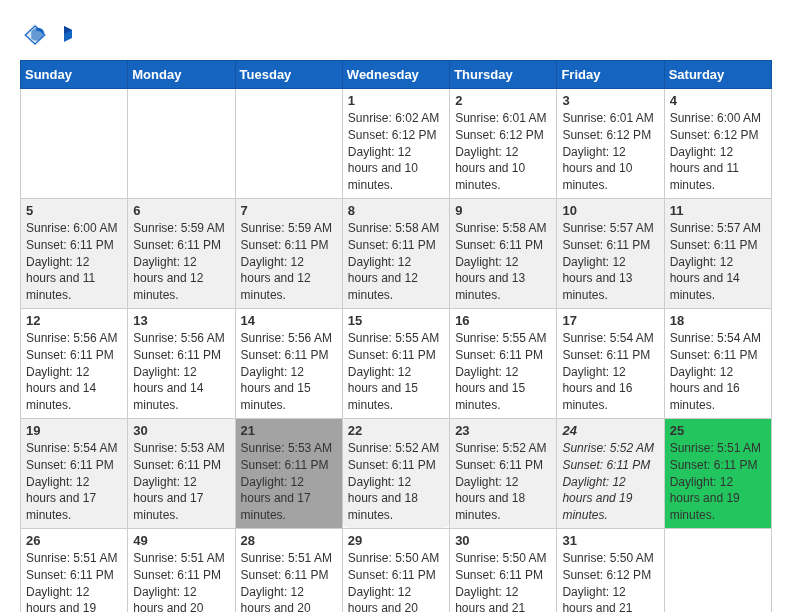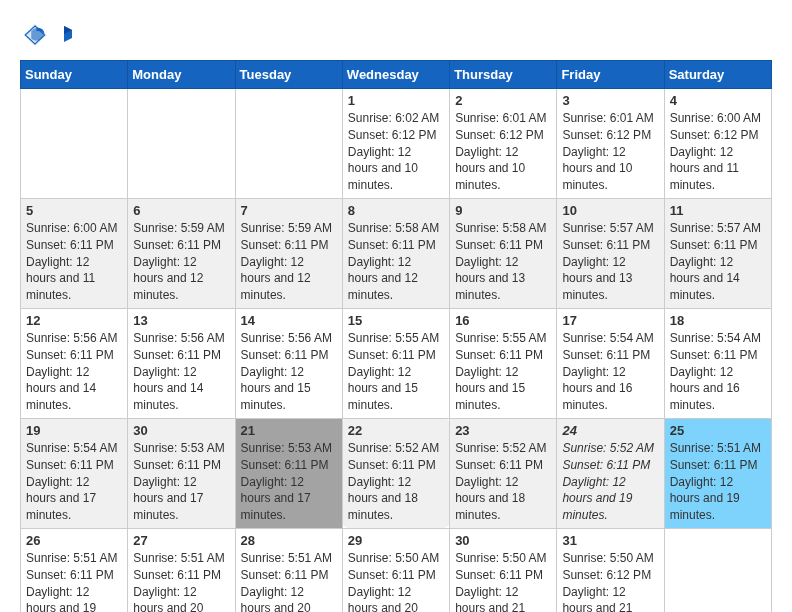--- a/index.html
+++ b/index.html
@@ -277,36 +277,36 @@
           <div class="day-info" style="white-space: pre-line;">Sunrise: 5:52 AM
 Sunset: 6:11 PM
 Daylight: 12 hours and 18 minutes.</div>
         </td>
         <td style="background: rgb(240, 240, 240); font-style: italic;">
           <span class="day-number">24</span>
           <div class="day-info" style="white-space: pre-line;">Sunrise: 5:52 AM
 Sunset: 6:11 PM
 Daylight: 12 hours and 19 minutes.</div>
         </td>
-        <td style="background: #7dd3fc;">
+        <td style="background: #22c55e;">
           <span class="day-number">25</span>
           <div class="day-info" style="white-space: pre-line;">Sunrise: 5:51 AM
 Sunset: 6:11 PM
 Daylight: 12 hours and 19 minutes.</div>
         </td>
       </tr>
       <tr>
         <td>
           <span class="day-number">26</span>
           <div class="day-info" style="white-space: pre-line;">Sunrise: 5:51 AM
 Sunset: 6:11 PM
 Daylight: 12 hours and 19 minutes.</div>
         </td>
         <td>
-          <span class="day-number">27</span>
+          <span class="day-number">49</span>
           <div class="day-info" style="white-space: pre-line;">Sunrise: 5:51 AM
 Sunset: 6:11 PM
 Daylight: 12 hours and 20 minutes.</div>
         </td>
         <td>
           <span class="day-number">28</span>
           <div class="day-info" style="white-space: pre-line;">Sunrise: 5:51 AM
 Sunset: 6:11 PM
 Daylight: 12 hours and 20 minutes.</div>
         </td>

